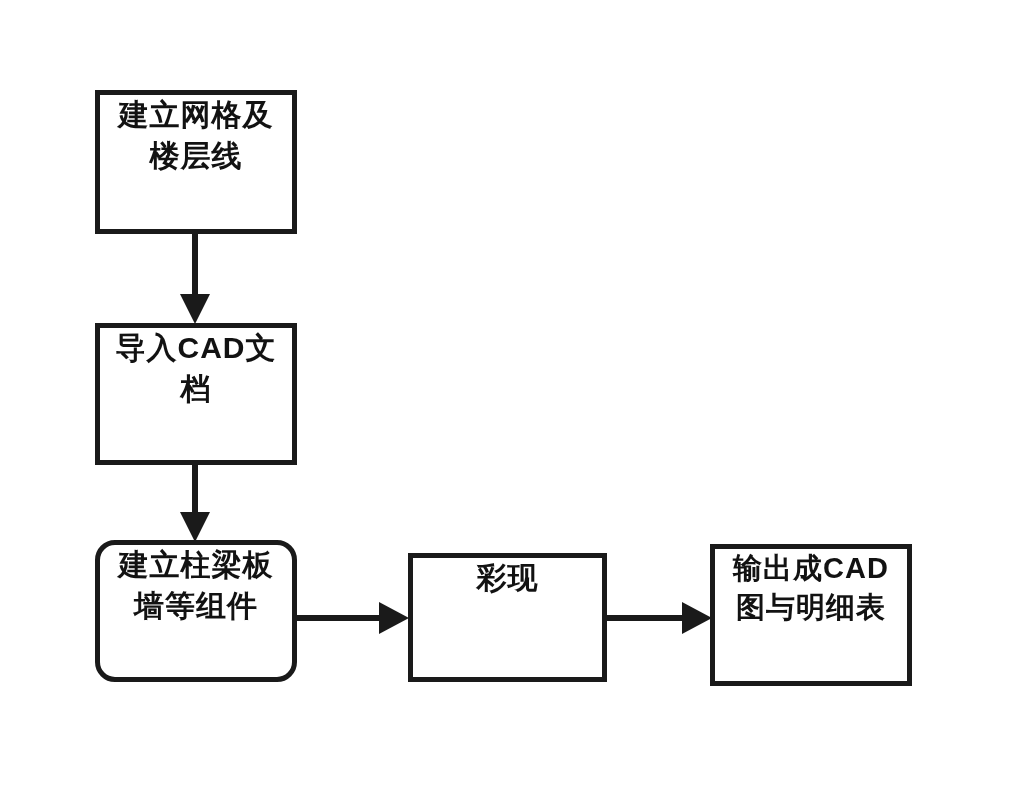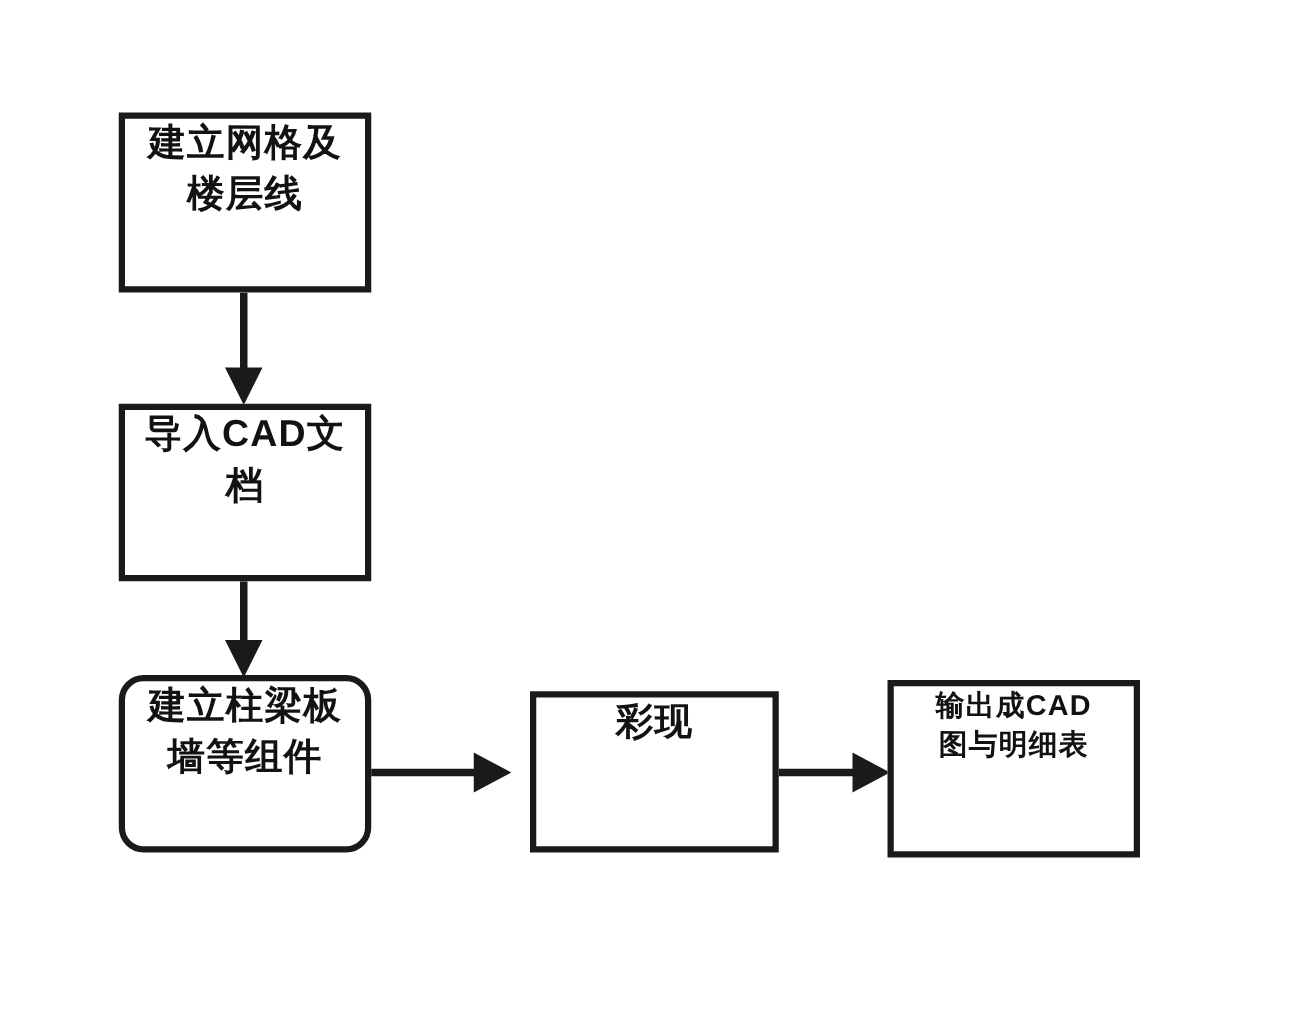--- a/index.html
+++ b/index.html
@@ -27,21 +27,21 @@
   }
   .node-label {
     font-size: 30px;
     font-weight: 700;
     color: #121212;
     line-height: 1.35;
     letter-spacing: 1px;
     white-space: pre-line;
   }
   .node-label.small {
-    font-size: 23px;
+    font-size: 29px;
   }
   .edge {
     position: absolute;
   }
   .edge-line-v {
     position: absolute;
     background: #1a1a1a;
   }
   .edge-line-h {
     position: absolute;
@@ -97,21 +97,21 @@
   <div class="node" style="left:95px; top:323px; width:202px; height:142px;">
     <span class="node-label">导入CAD文
 档</span>
   </div>
 
   <div class="node" style="left:95px; top:540px; width:202px; height:142px;border-radius:20px;">
     <span class="node-label">建立柱梁板
 墙等组件</span>
   </div>
 
-  <div class="node" style="left:408px; top:553px; width:199px; height:129px;margin-left:16px;">
+  <div class="node" style="left:408px; top:553px; width:199px; height:129px;">
     <span class="node-label">彩现</span>
   </div>
 
   <div class="node" style="left:710px; top:544px; width:202px; height:142px;">
     <span class="node-label small">输出成CAD
 图与明细表</span>
   </div>
 
 </div>
 

